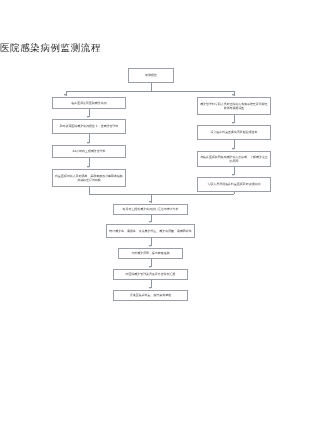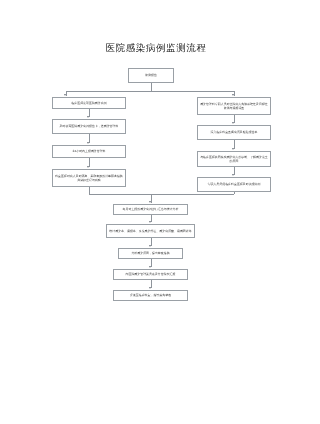--- a/index.html
+++ b/index.html
@@ -18,26 +18,25 @@
   #page {
     position: relative;
     width: 300px;
     height: 424px;
   }
   #title {
     position: absolute;
     left: 0;
     top: 42px;
     width: 300px;
-    text-align: center;
+    text-align: left;
     font-size: 9.5px;
     letter-spacing: 0.6px;
     color: #1f1f1f;
     white-space: nowrap;
-    margin-left: 6px;
   }
   .node {
     position: absolute;
     box-sizing: border-box;
     border: 0.6px solid #9aa0a6;
     background: #ffffff;
     display: flex;
     align-items: center;
     justify-content: center;
     text-align: center;

